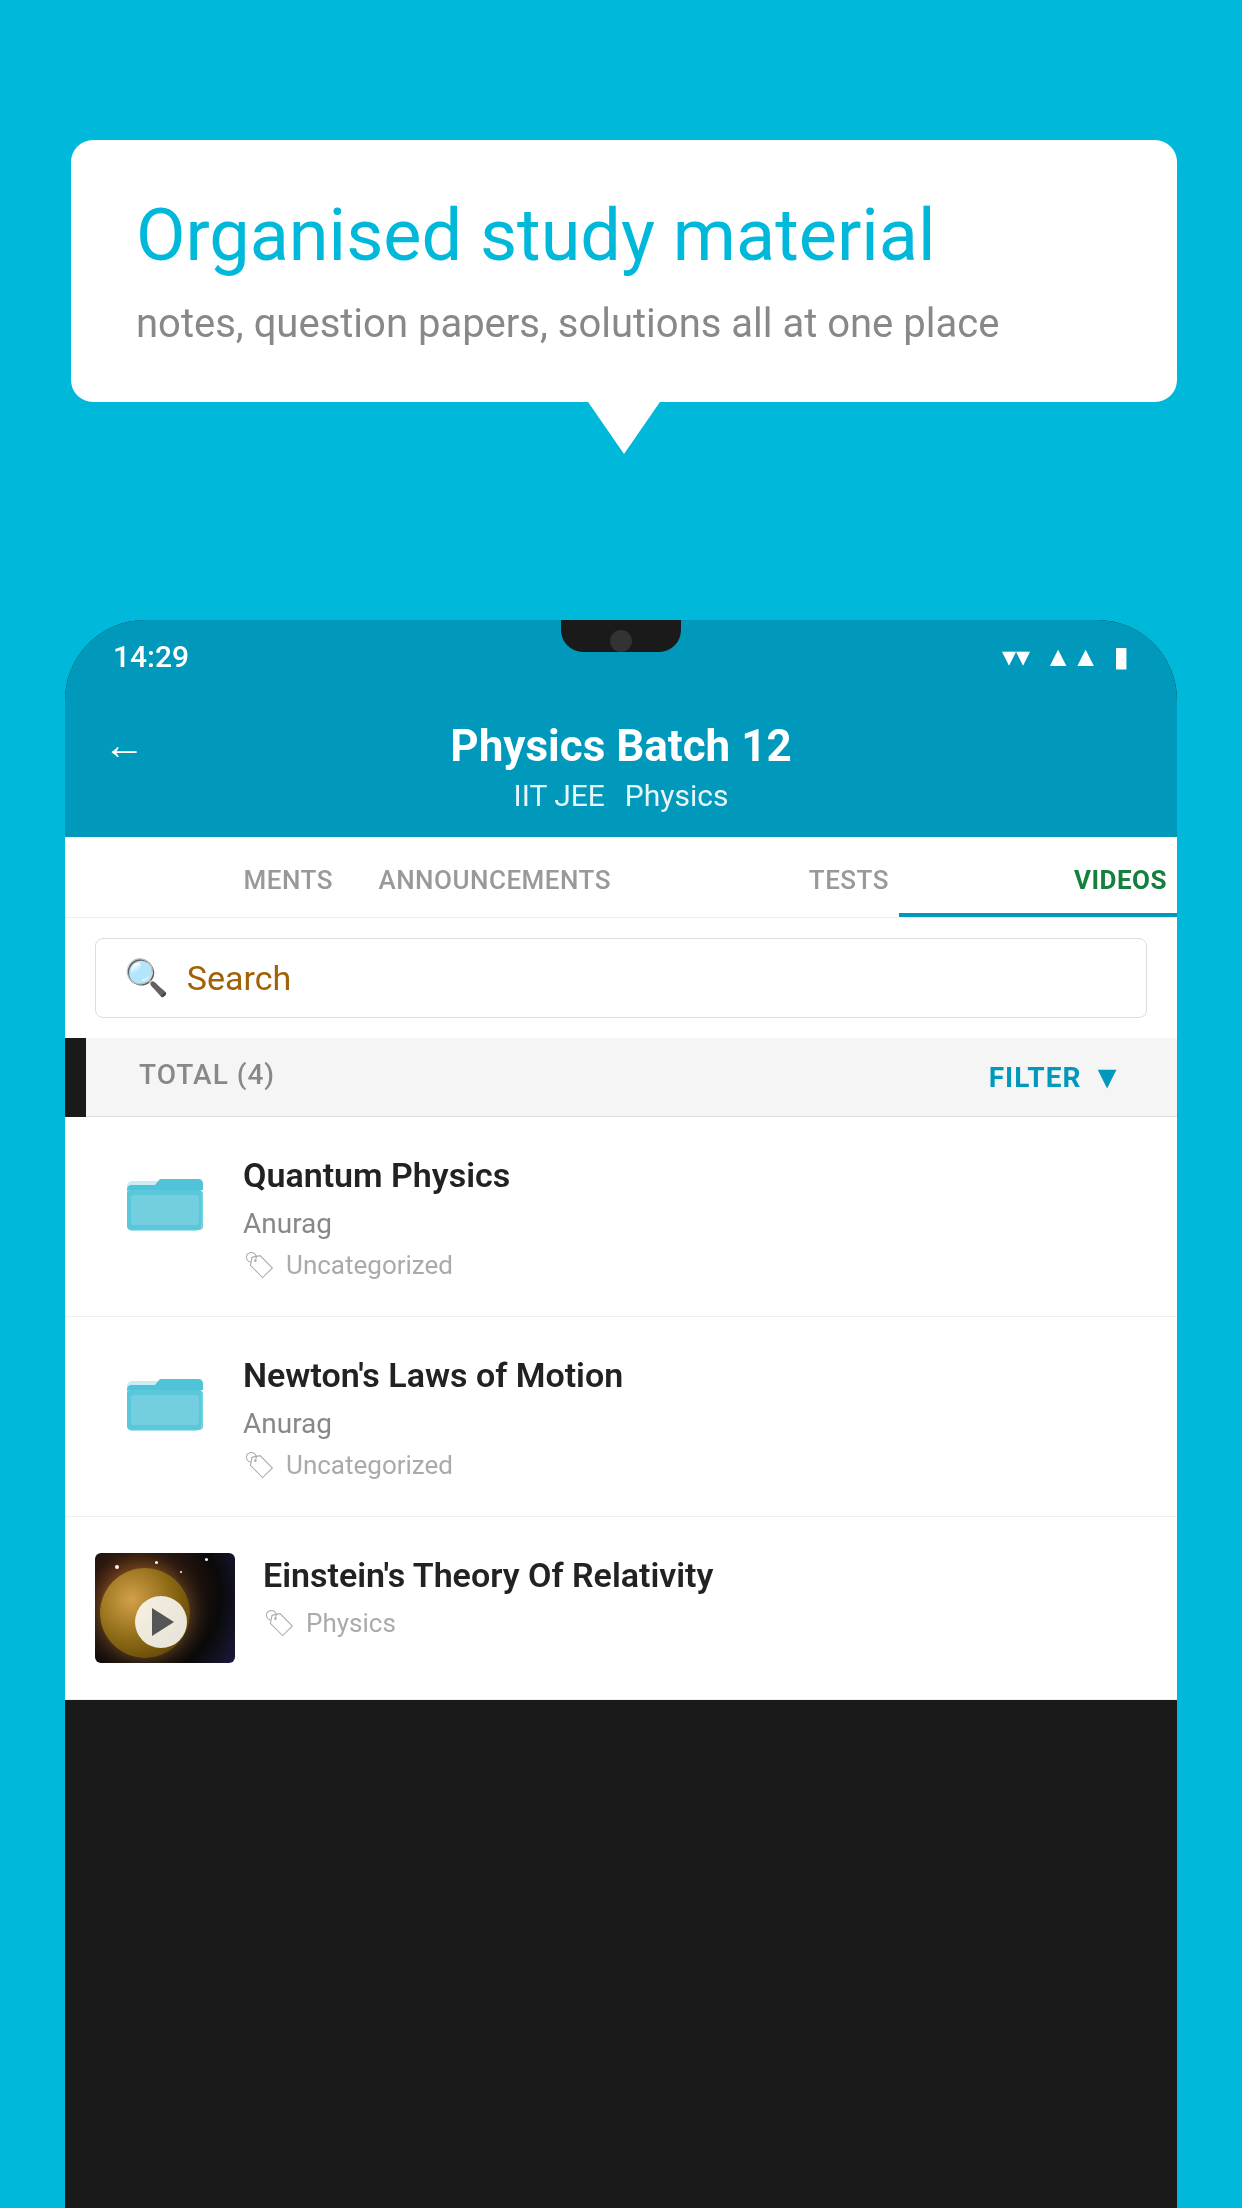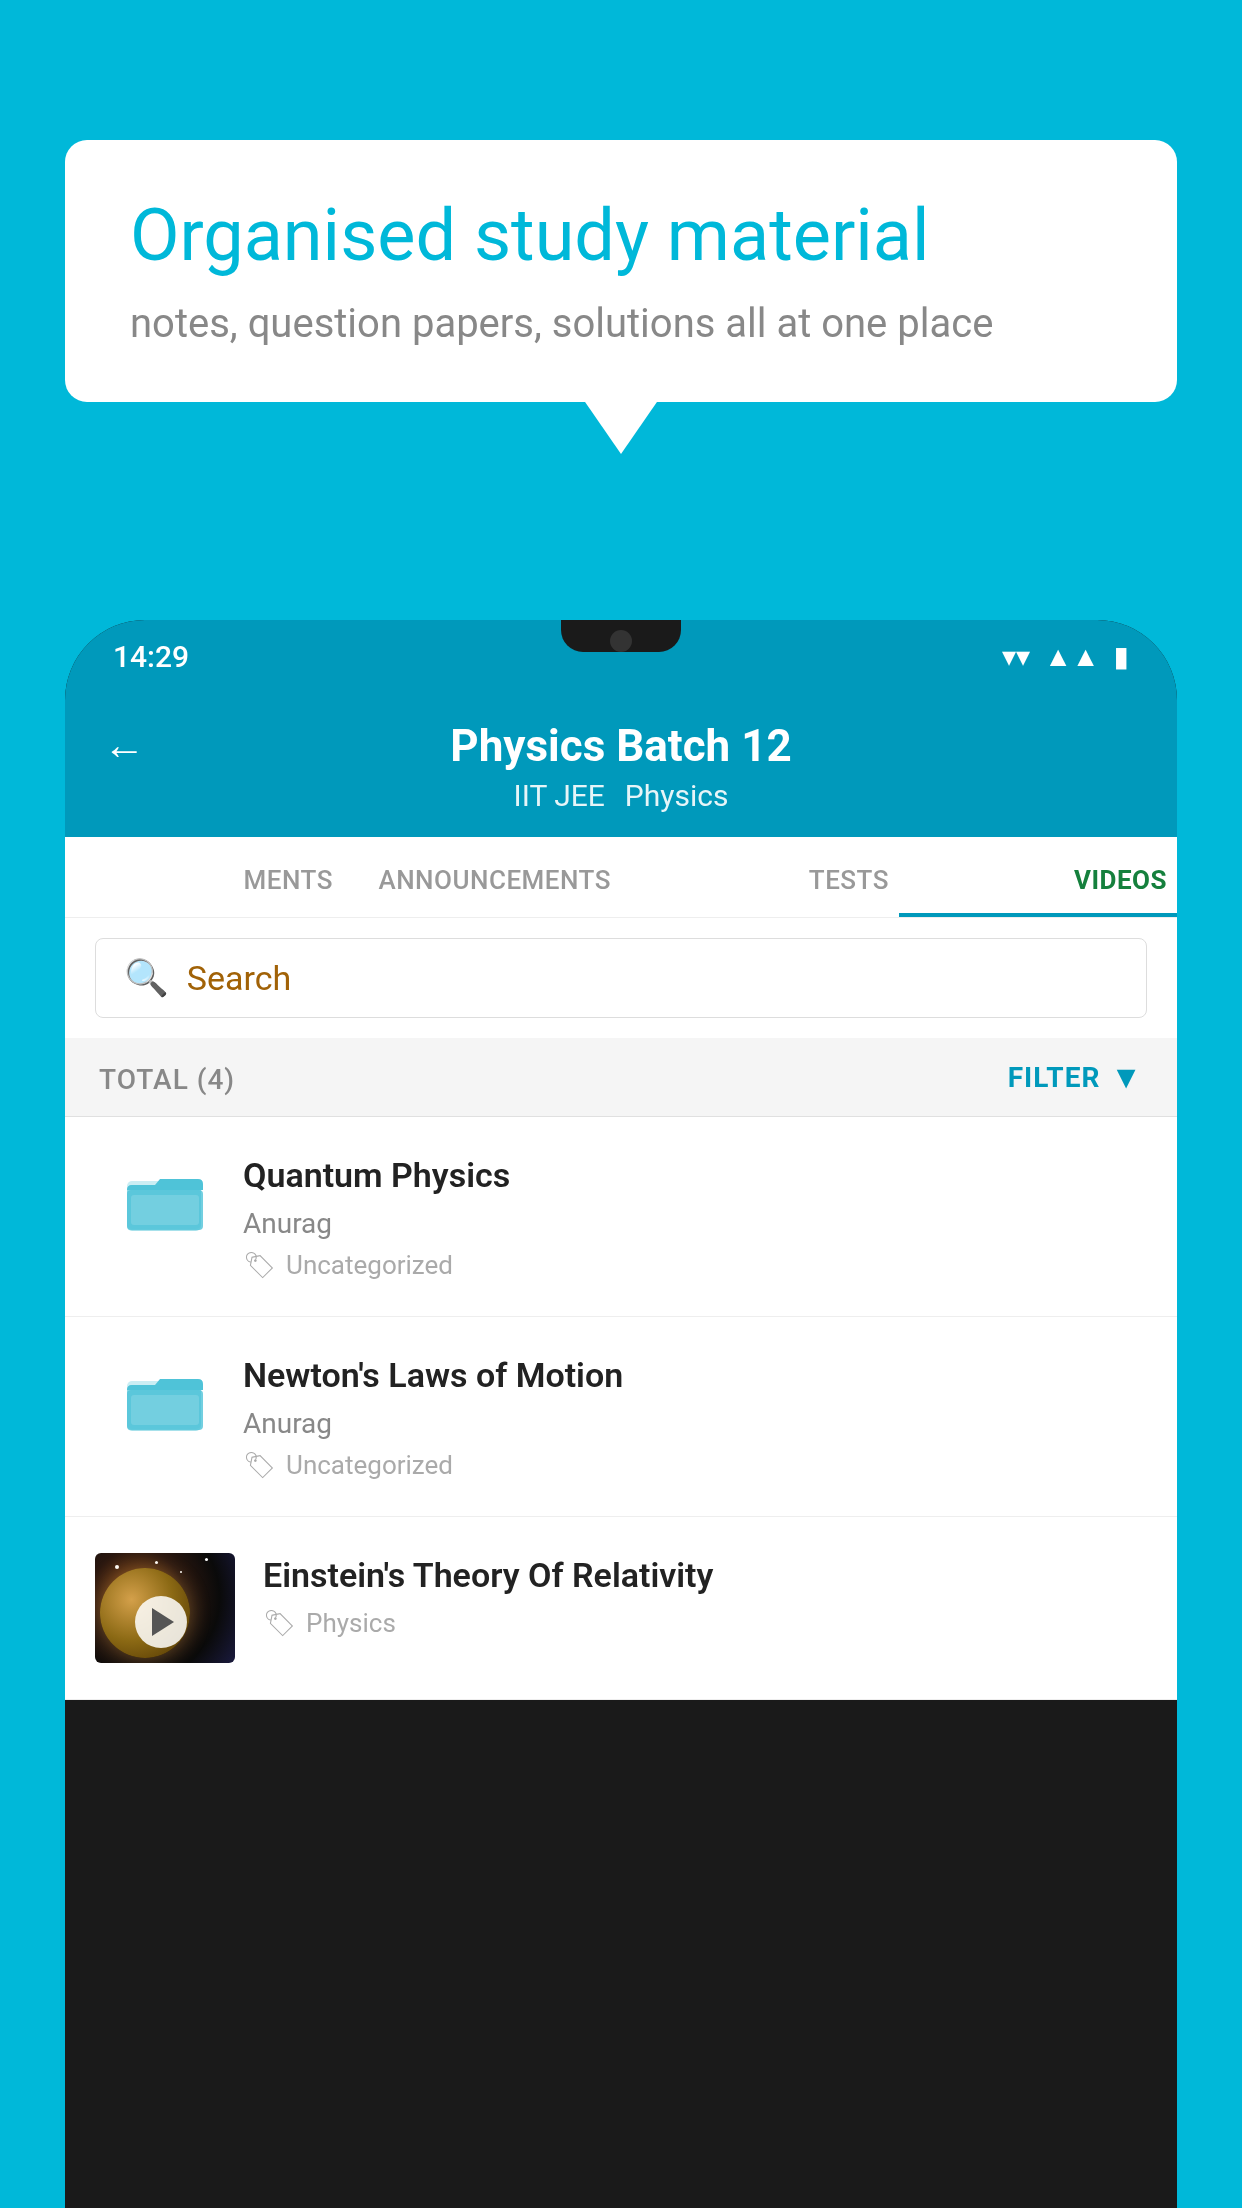--- a/index.html
+++ b/index.html
@@ -10,21 +10,21 @@
       background-color: #00B8D9;
       font-family: 'Roboto', Arial, sans-serif;
       overflow: hidden;
       position: relative;
     }
 
     
     .speech-bubble-container {
       position: absolute;
       top: 140px;
-      left: 65px;
+      left: 71px;
       right: 65px;
     }
 
     .speech-bubble {
       background: white;
       border-radius: 22px;
       padding: 55px 65px;
       position: relative;
     }
 
@@ -213,23 +213,24 @@
     .search-placeholder {
       color: #a16207;
       font-size: 34px;
     }
 
     
     .filter-bar {
       background: #f5f5f5;
       display: flex;
       justify-content: space-between;
-      align-items: flex-end;
-      padding: 20px 34px;
+      align-items: flex-start;
+      padding: 20px 53px;
       border-bottom: 1px solid #e0e0e0;
+      margin-left: 21px;
     }
 
     .total-count {
       color: #888;
       font-size: 28px;
       font-weight: 500;
       letter-spacing: 1px;
     }
 
     .filter-btn {

